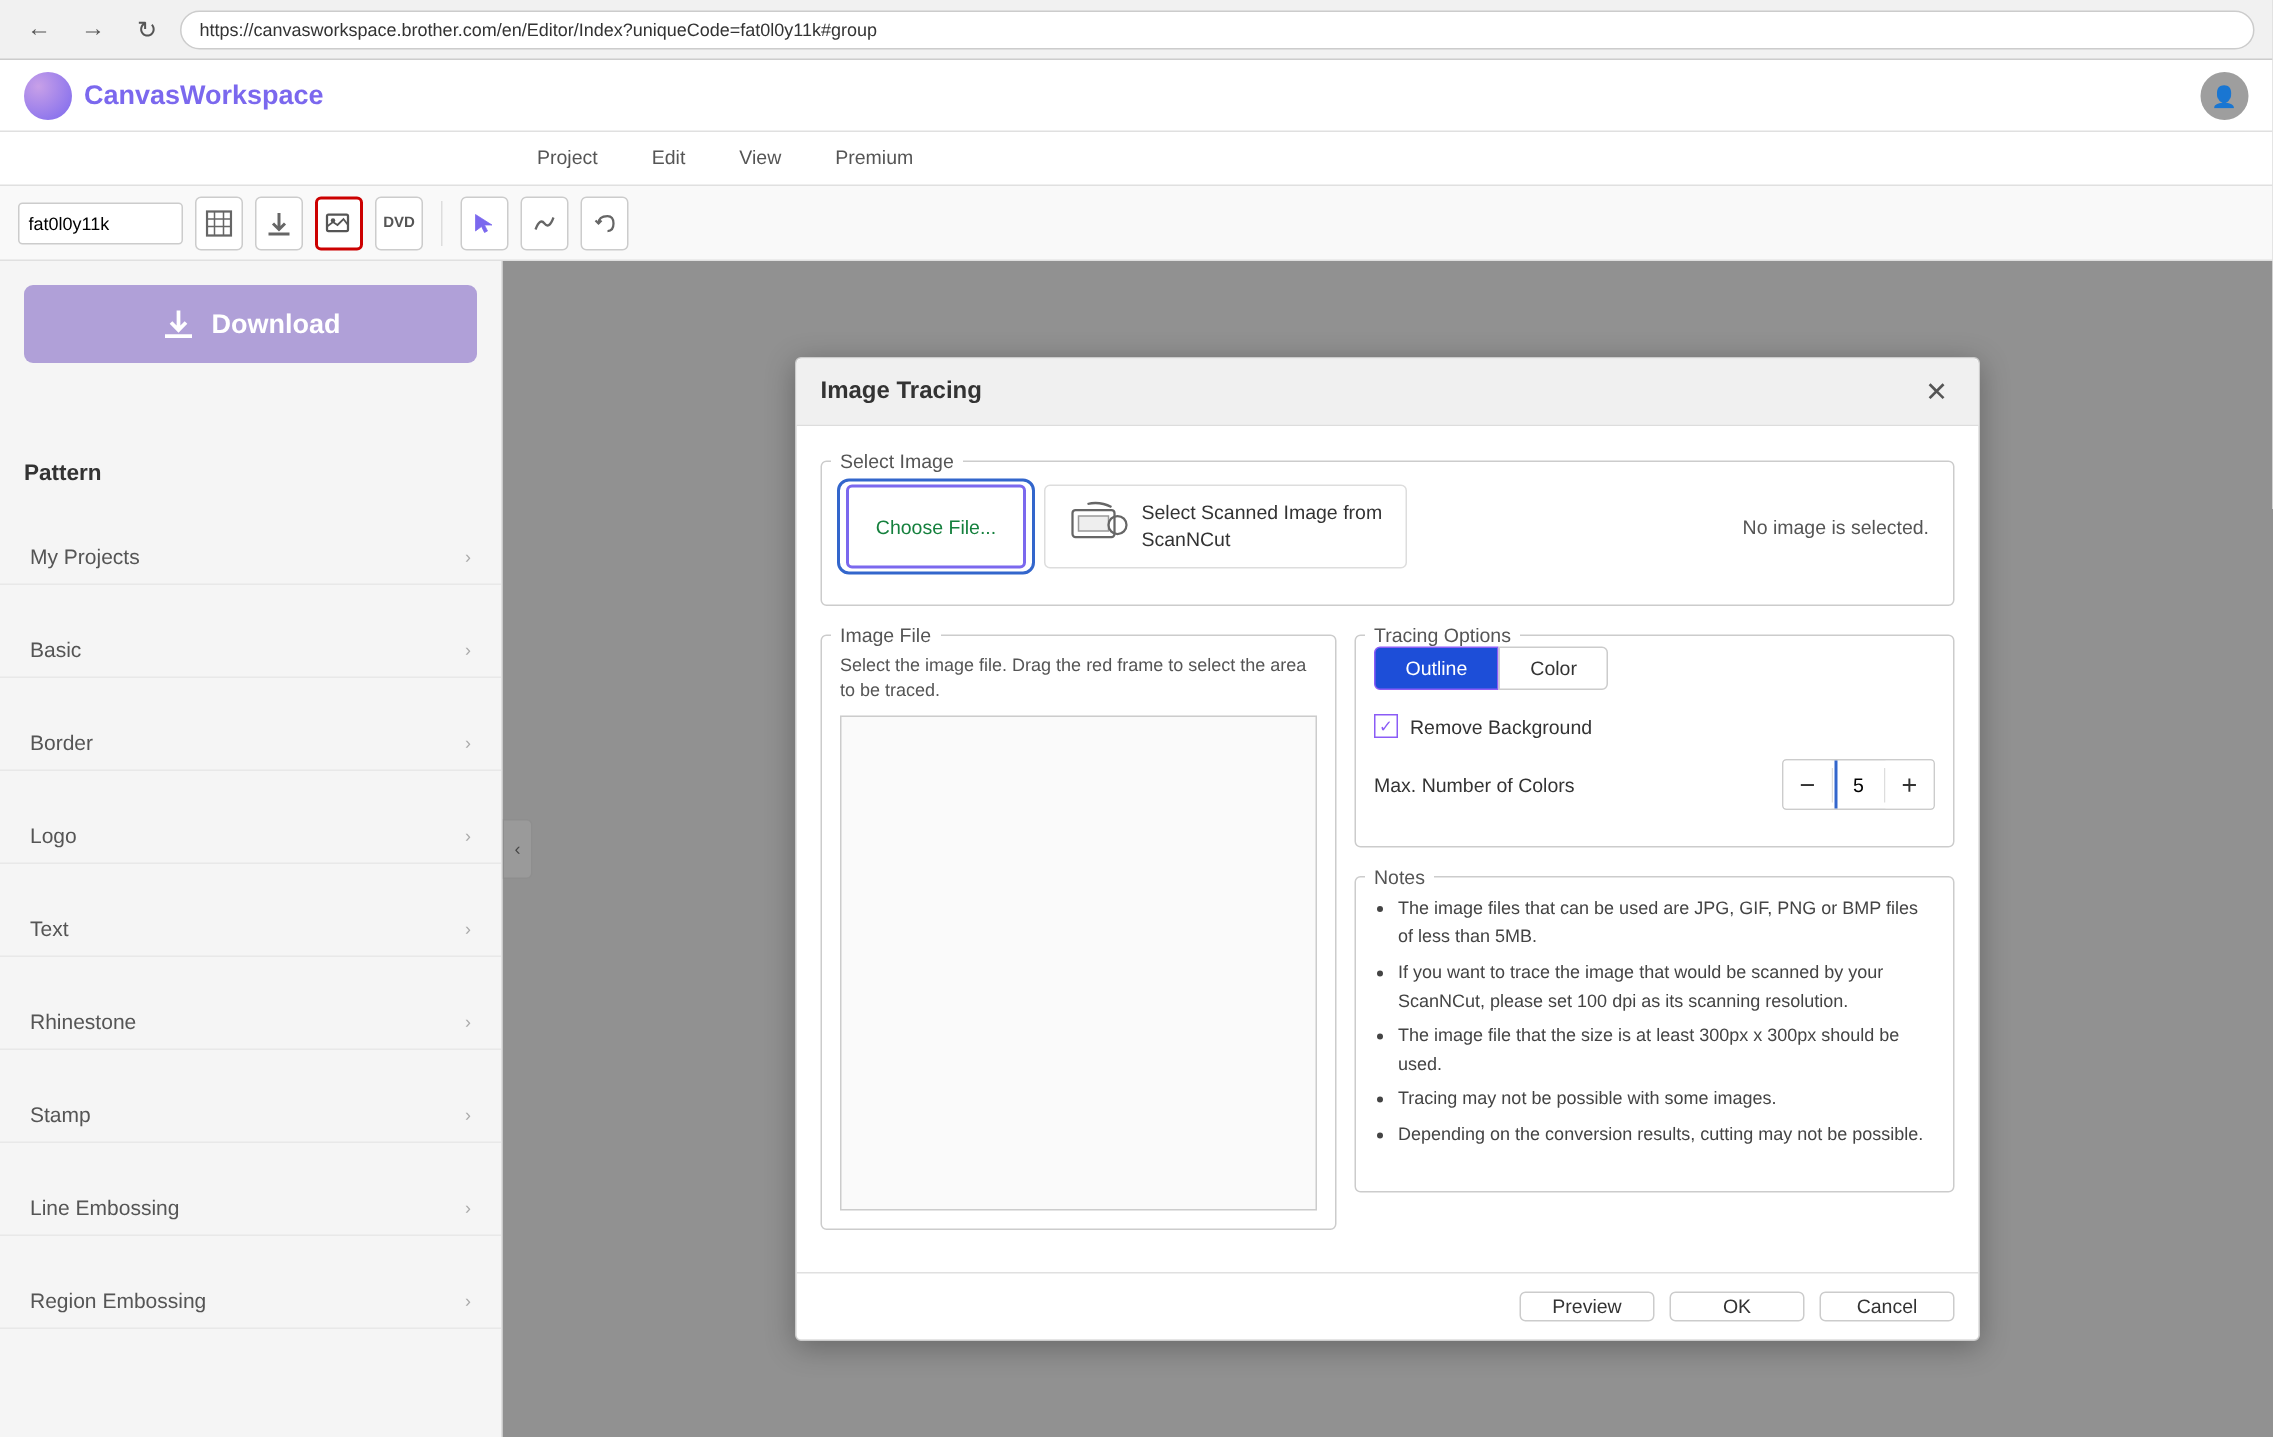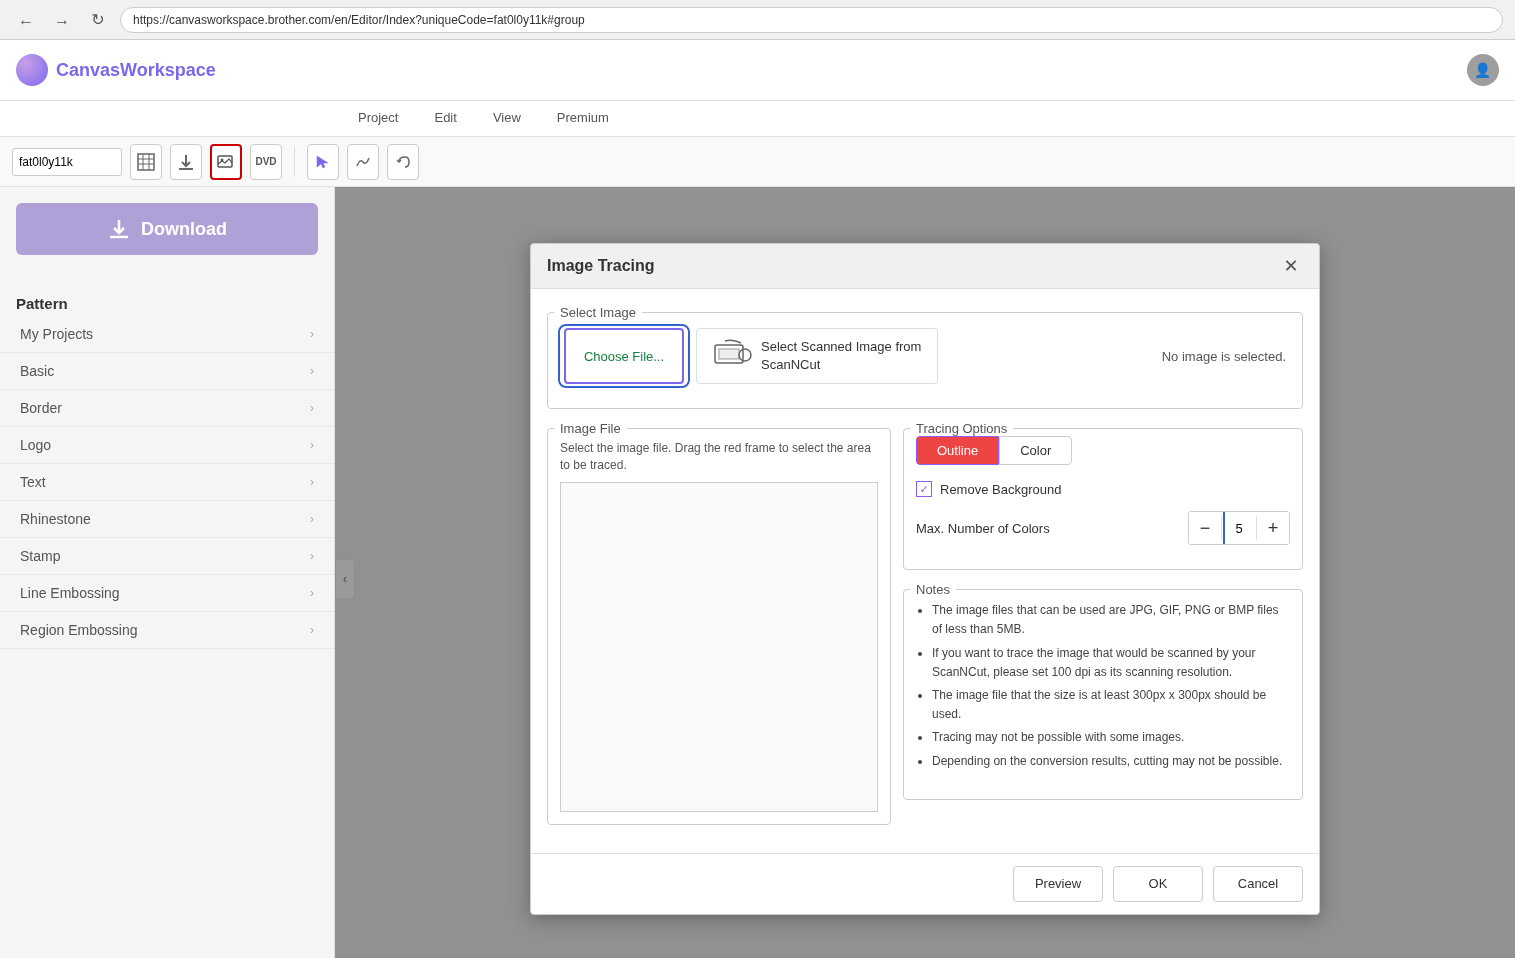--- a/index.html
+++ b/index.html
@@ -29,21 +29,21 @@
       border-radius: 13px;
       padding: 0 12px;
       font-size: 12px;
       background: white;
       color: #333;
     }
 
     
     .app-header {
       background: white;
-      height: 61px;
+      height: 48px;
       display: flex;
       align-items: center;
       padding: 0 16px;
       border-bottom: 1px solid #e0e0e0;
     }
     .app-logo {
       display: flex;
       align-items: center;
       gap: 8px;
       font-size: 18px;
@@ -123,20 +123,21 @@
     }
 
     
     .sidebar {
       width: 335px;
       background: #f5f5f5;
       border-right: 1px solid #e0e0e0;
       display: flex;
       flex-direction: column;
       flex-shrink: 0;
+      gap: 25px;
     }
     .sidebar-download {
       margin: 16px;
     }
     .download-btn {
       width: 100%;
       height: 52px;
       background: #b0a0d8;
       border: none;
       border-radius: 6px;
@@ -314,21 +315,21 @@
     }
     .trace-btn {
       padding: 6px 20px;
       border: 1px solid #ccc;
       background: white;
       cursor: pointer;
       font-size: 13px;
       color: #333;
     }
     .trace-btn.active {
-      background: #ef4444;
+      background: #1d4ed8;
       color: white;
       border-color: #8b5cf6;
     }
     .trace-btn:first-child { border-radius: 4px 0 0 4px; }
     .trace-btn:last-child { border-radius: 0 4px 4px 0; }
 
     .remove-bg-row {
       display: flex;
       align-items: center;
       padding: 4px 12px 10px;
@@ -397,21 +398,21 @@
 
     
     .dialog-footer {
       display: flex;
       justify-content: flex-end;
       gap: 10px;
       padding: 12px 16px;
       border-top: 1px solid #e0e0e0;
     }
     .footer-btn {
-      width: 90px; height: 36px;
+      width: 90px; height: 20px;
       border: 1px solid #ccc;
       background: white;
       border-radius: 4px;
       cursor: pointer;
       font-size: 13px;
       color: #333;
     }
 
     
     fieldset {

